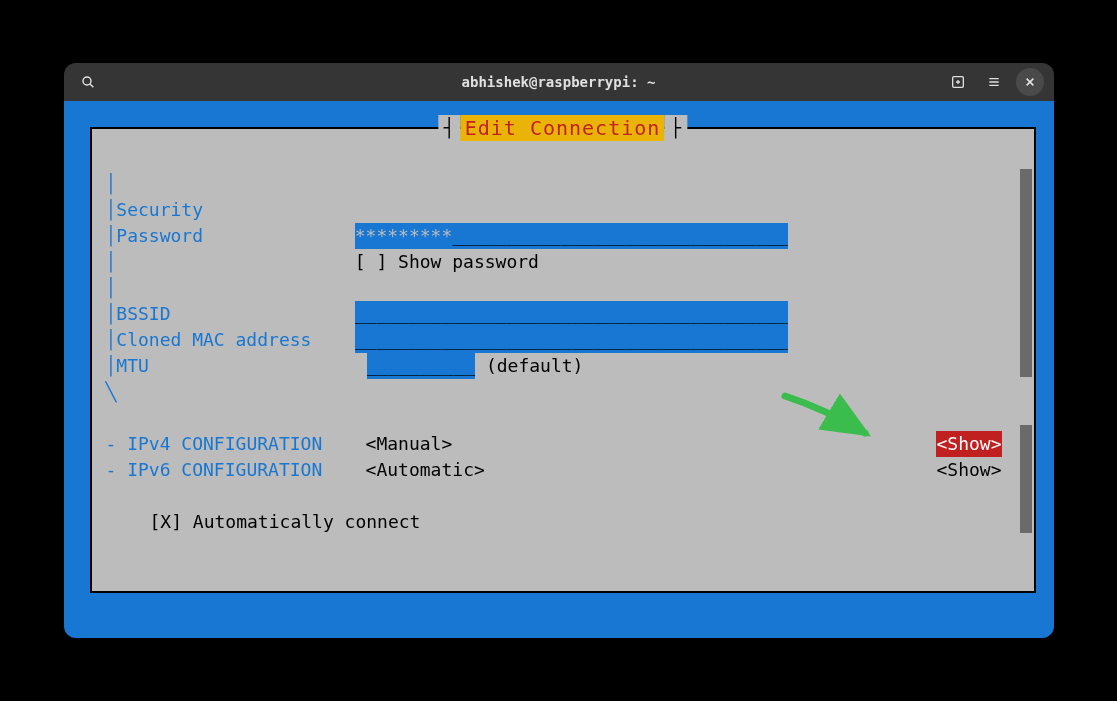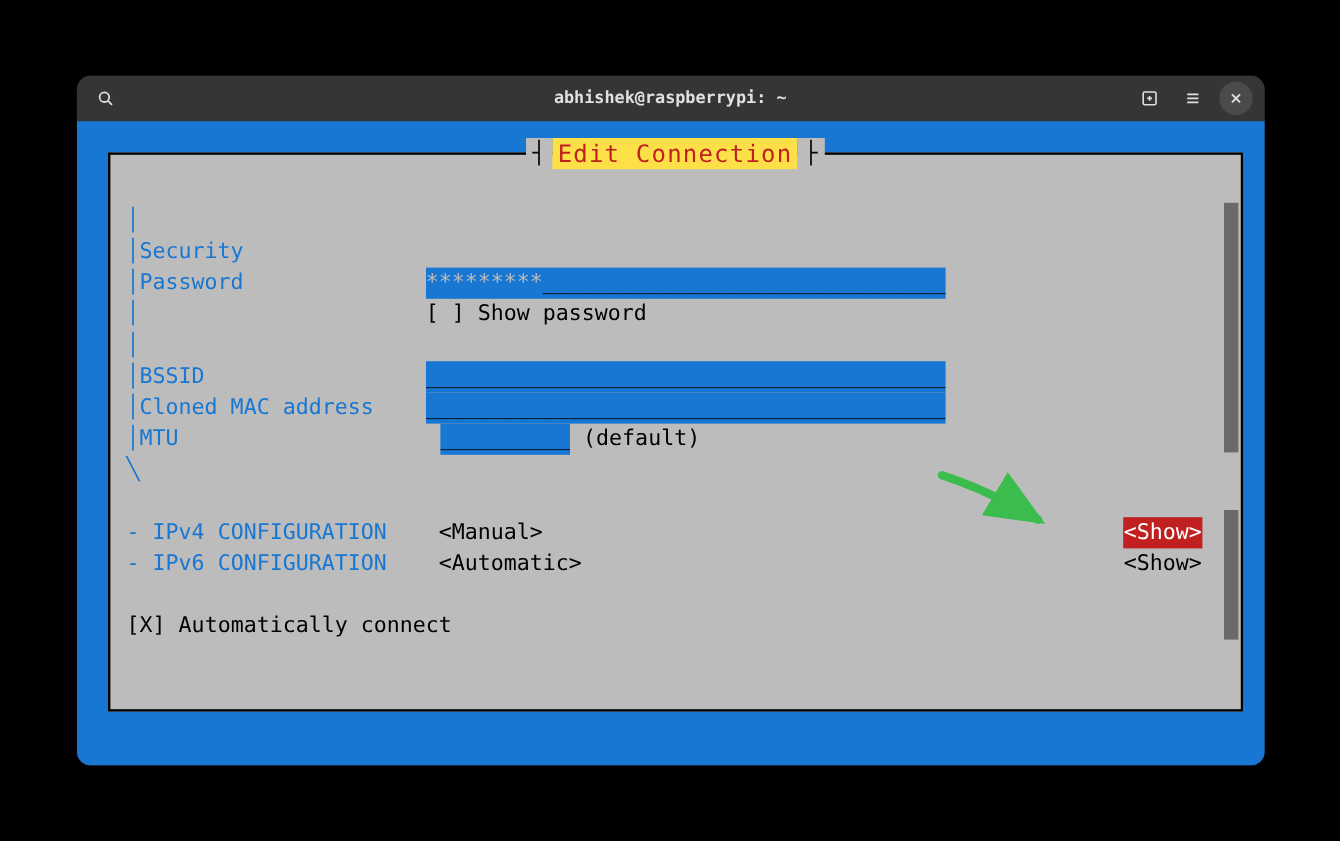--- a/index.html
+++ b/index.html
@@ -76,21 +76,21 @@
       align-items: center;
     }
     .tui-title-cap {
       color: #000;
       font-size: 18px;
       background: #bcbcbc;
       padding: 0 6px;
     }
     .tui-title {
       color: #c02020;
-      background: #fde047;
+      background: #eab308;
       padding: 0 4px;
       font-size: 20px;
       letter-spacing: 1px;
     }
     .tui-content {
       padding: 42px 14px 14px 14px;
       color: #000;
       position: relative;
       height: 100%;
     }
@@ -136,21 +136,21 @@
     .arrow svg { width: 100px; height: 50px; }
     .config-row {
       display: flex;
       height: 26px;
       align-items: center;
       text-align: center;
     }
     .config-left { flex: 0 0 auto; }
     .config-mid { flex: 0 0 auto; margin-left: 4ch; }
     .config-right { margin-left: auto; margin-right: 18px; }
-    .auto-row { margin-top: 26px; }
+    .auto-row { margin-top: 26px; margin-left: 44px; }
     .slash-row .pipe { color: #1877d2; }
   </style>
 </head>
 <body>
 
 <div class="window">
   <div class="titlebar">
     <div class="titlebar-left">
       <div class="tb-btn">
         <svg viewBox="0 0 24 24" fill="none" stroke="currentColor" stroke-width="2.2">

